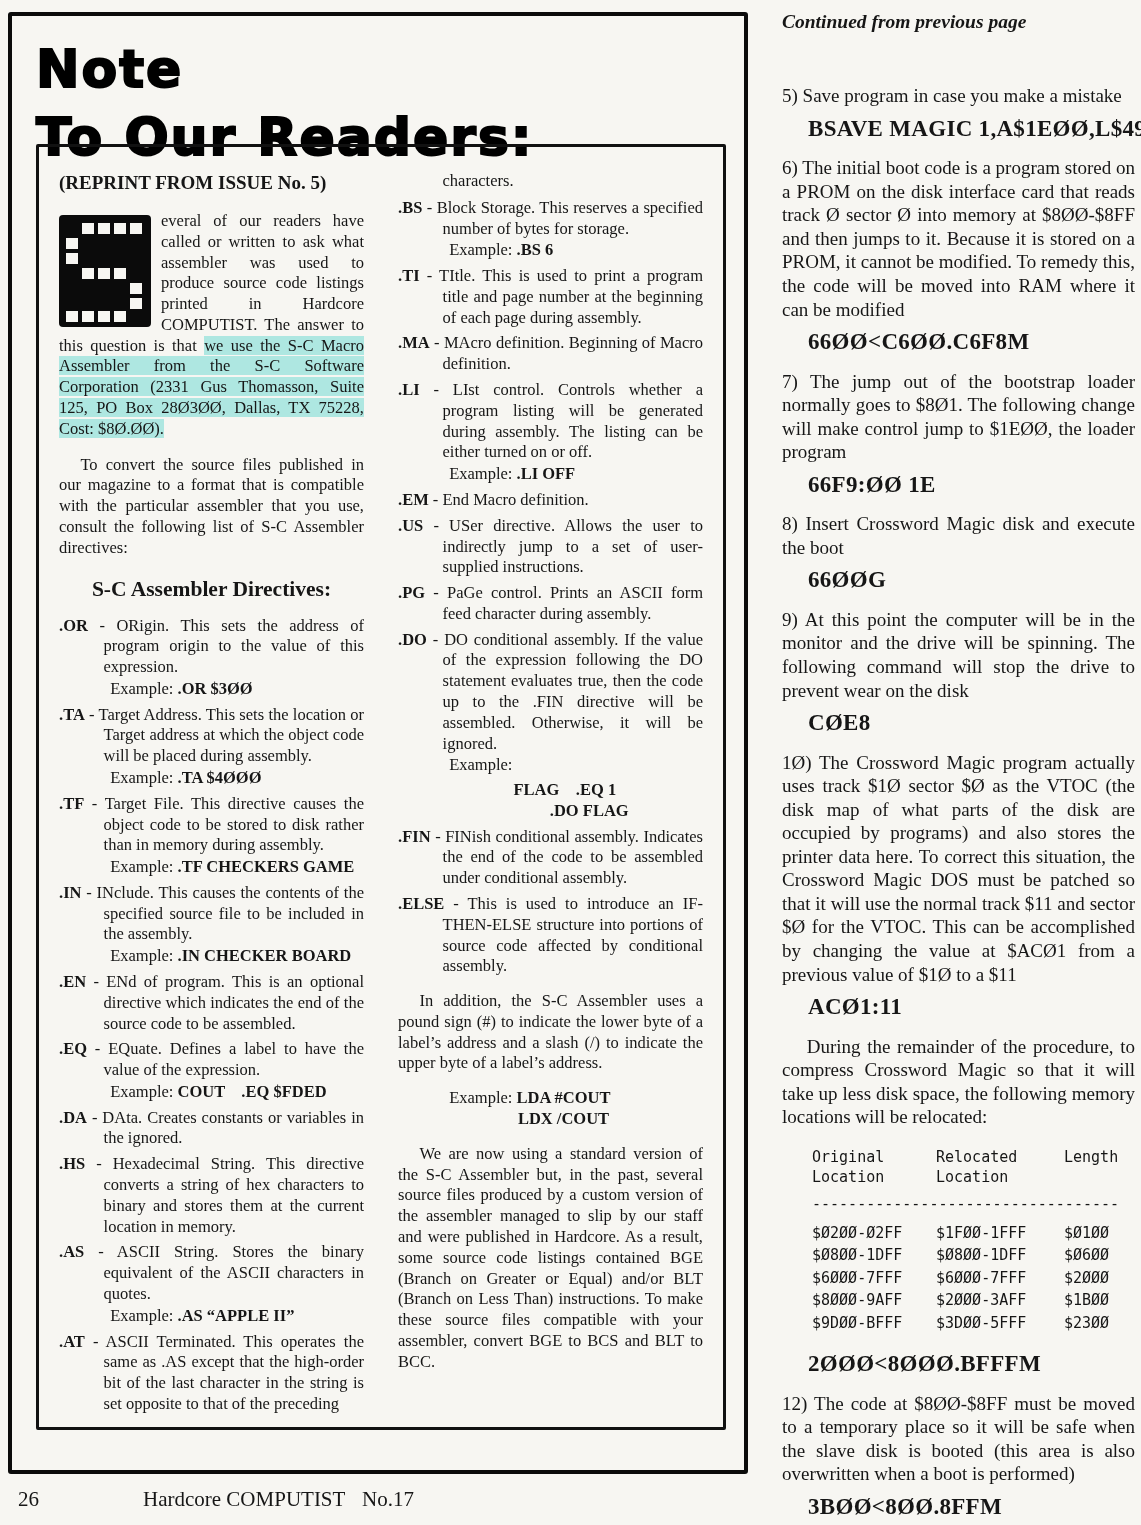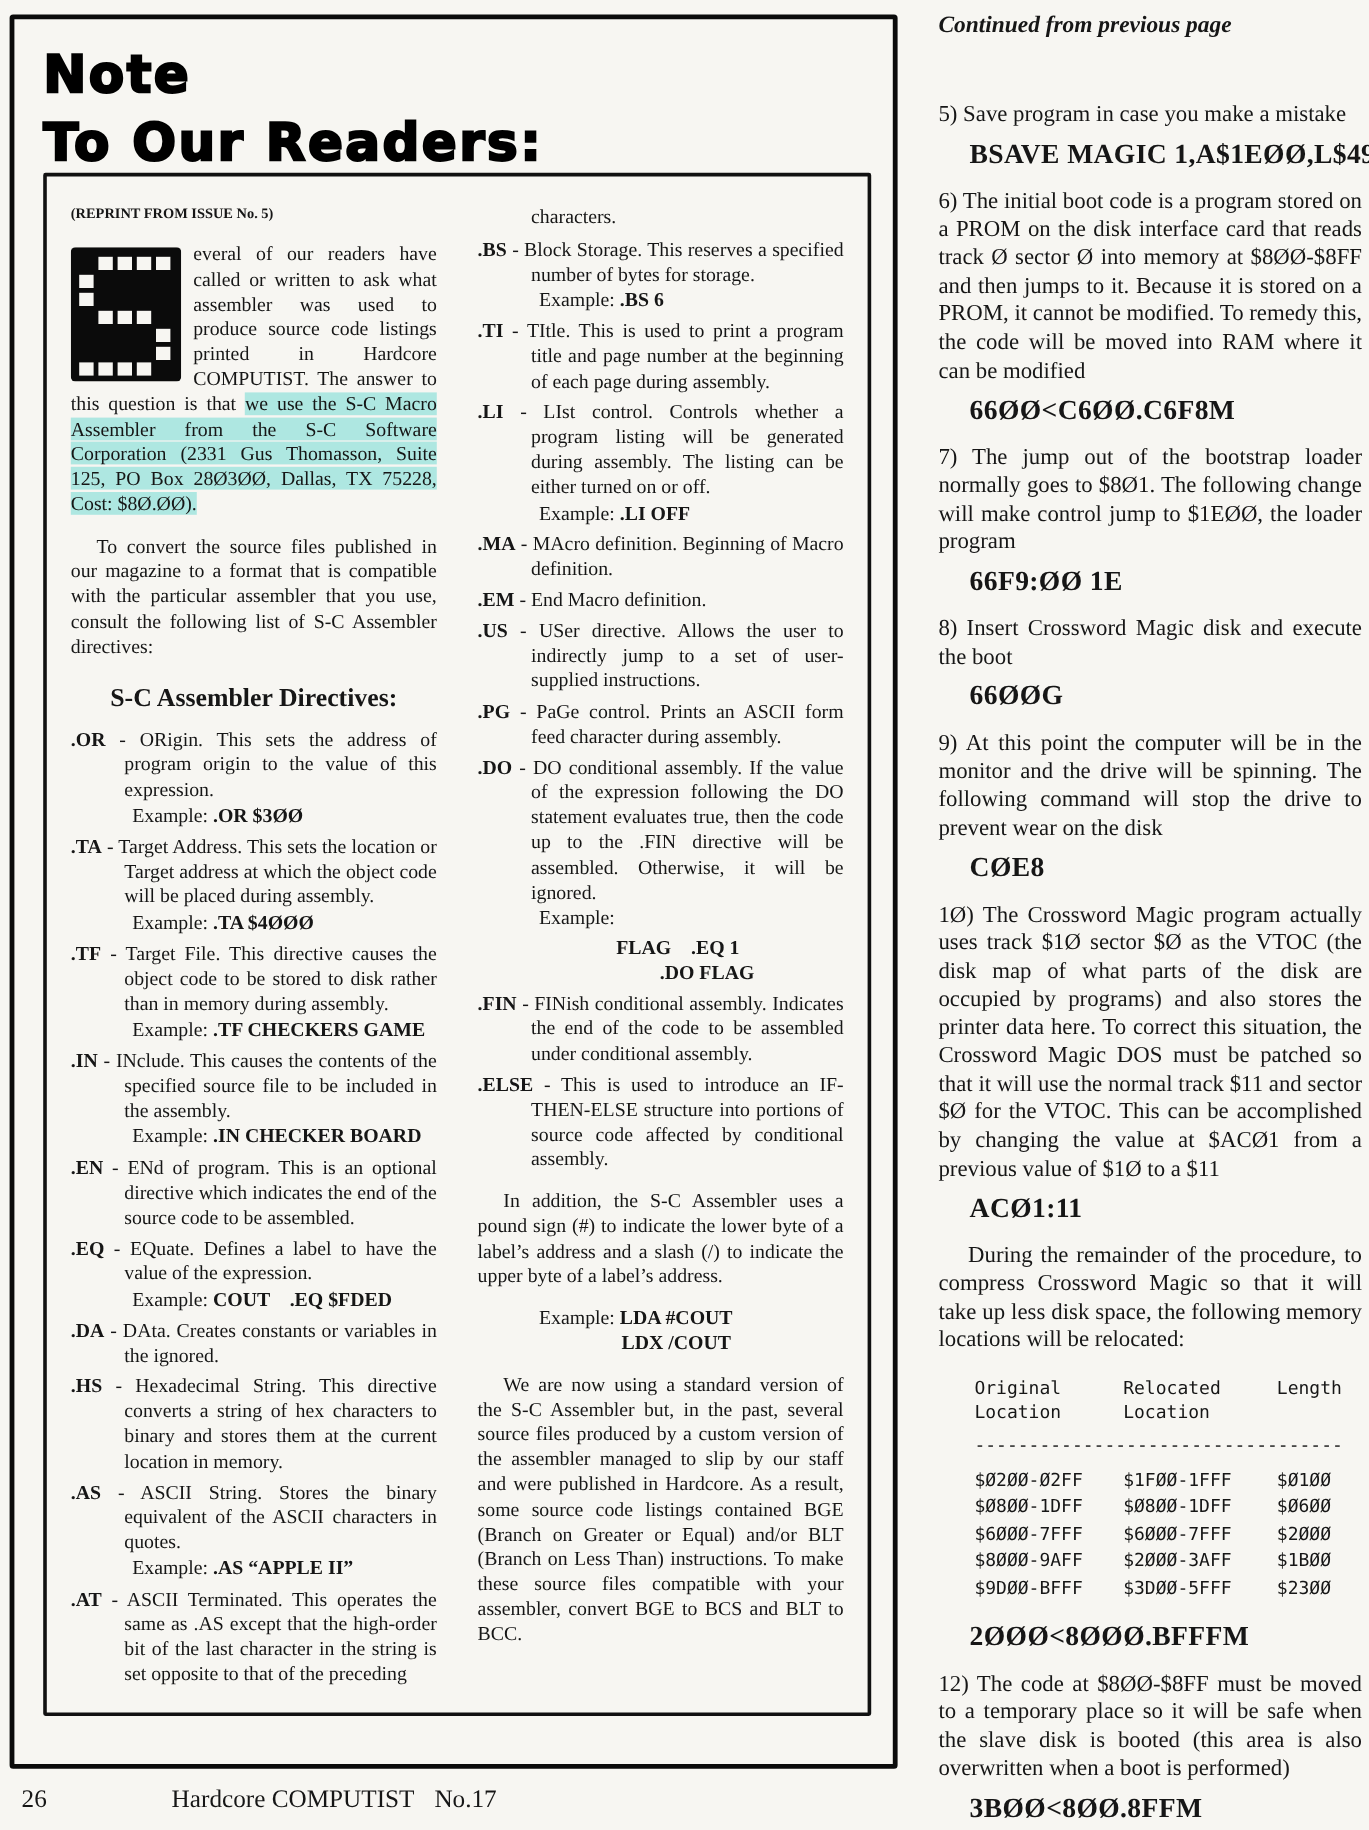--- a/index.html
+++ b/index.html
@@ -3,27 +3,27 @@
 <meta charset="utf-8">
 <style>
   html,body{margin:0;padding:0;}
   .page{position:relative;width:1141px;height:1525px;background:#f7f6f2;color:#161616;
         font-family:"Liberation Serif",serif;overflow:hidden;}
 
   
   .outer-box{position:absolute;left:8px;top:12px;width:740px;height:1462px;
              border:4px solid #0b0b0b;border-radius:3px;box-sizing:border-box;}
   .page-title{position:absolute;left:24px;top:20px;
-              font-family:"DejaVu Sans",sans-serif;font-weight:bold;font-size:43px;
+              font-family:"DejaVu Sans",sans-serif;font-weight:bold;font-size:52px;
               line-height:1.3;letter-spacing:2px;color:#000;-webkit-text-stroke:2px #000;}
   .inner-box{position:absolute;left:24px;top:128px;width:690px;height:1286px;
              box-sizing:border-box;border:3px solid #111;border-radius:2px;
              padding:24px 20px 16px;display:flex;gap:34px;overflow:hidden;}
   .col{width:305px;font-size:16.5px;line-height:1.26;text-align:justify;}
-  .reprint{font-weight:bold;font-size:12px;margin:0 0 16px;text-align:left;}
+  .reprint{font-weight:bold;font-size:19px;margin:0 0 16px;text-align:left;}
   .intro{margin:0 0 15px;}
   .dropcap{float:left;margin:4px 10px 2px 0;}
   .hl{background:#aee7e1;}
   .p-indent{text-indent:1.3em;margin:0 0 14px;}
   .dir-heading{font-size:21.5px;font-weight:bold;text-align:center;margin:18px 0 12px;}
   .dentry{margin:0 0 5px;}
   .dline{margin:0;padding-left:2.7em;text-indent:-2.7em;}
   .dn{font-weight:bold;}
   .ex{margin:1px 0 4px 3.1em;text-align:left;text-indent:0;}
   .exc{font-weight:bold;white-space:pre;}
@@ -139,25 +139,25 @@
         <p class="cont-line">characters.</p>
 
         <div class="dentry">
           <p class="dline"><b class="dn">.BS</b> <span>- Block Storage. This reserves a specified number of bytes for storage.</span></p>
           <p class="ex"><span>Example:</span> <span class="exc">.BS 6</span></p>
         </div>
         <div class="dentry">
           <p class="dline"><b class="dn">.TI</b> <span>- TItle. This is used to print a program title and page number at the beginning of each page during assembly.</span></p>
         </div>
         <div class="dentry">
+          <p class="dline"><b class="dn">.MA</b> <span>- MAcro definition. Beginning of Macro definition.</span></p>
+        </div>
+        <div class="dentry">
           <p class="dline"><b class="dn">.LI</b> <span>- LIst control. Controls whether a program listing will be generated during assembly. The listing can be either turned on or off.</span></p>
           <p class="ex"><span>Example:</span> <span class="exc">.LI OFF</span></p>
-        </div>
-        <div class="dentry">
-          <p class="dline"><b class="dn">.MA</b> <span>- MAcro definition. Beginning of Macro definition.</span></p>
         </div>
         <div class="dentry">
           <p class="dline"><b class="dn">.EM</b> <span>- End Macro definition.</span></p>
         </div>
         <div class="dentry">
           <p class="dline"><b class="dn">.US</b> <span>- USer directive. Allows the user to indirectly jump to a set of user-supplied instructions.</span></p>
         </div>
         <div class="dentry">
           <p class="dline"><b class="dn">.PG</b> <span>- PaGe control. Prints an ASCII form feed character during assembly.</span></p>
         </div>

